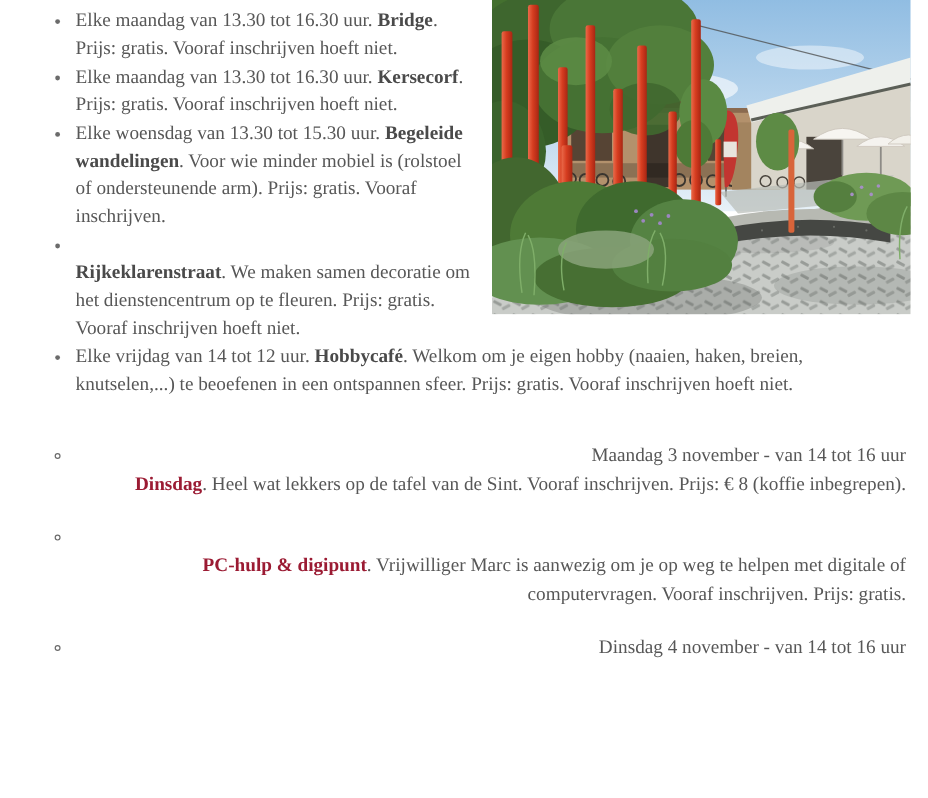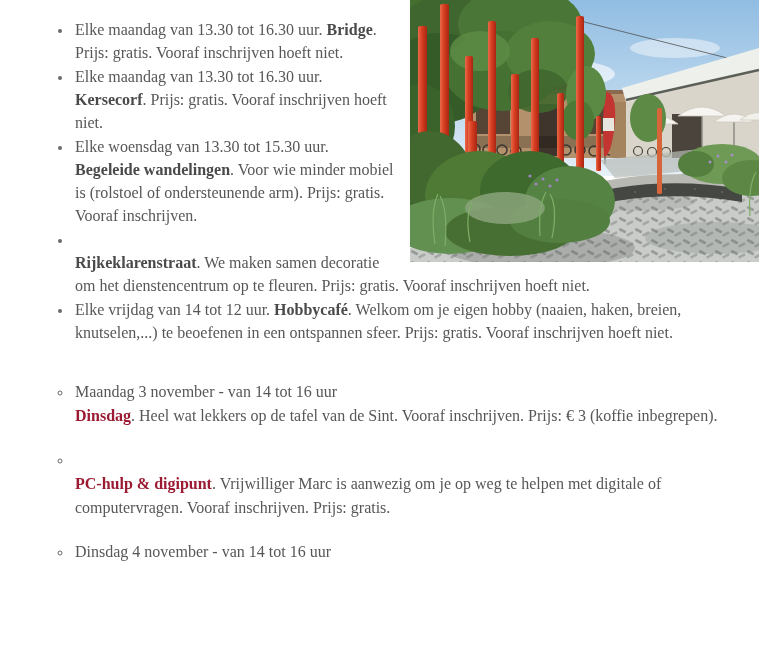--- a/index.html
+++ b/index.html
@@ -19,25 +19,25 @@
   }
   .photo-wrap{
     float:right;width:349px;height:266px;margin:-6px 0 12px 14px;
     overflow:hidden;
   }
   .photo-wrap svg{display:block;}
   .intro{font-size:16px;line-height:24px;margin:0 0 52px 0;}
   .intro .b{font-weight:bold;color:var(--bold);}
   b,.b{font-weight:bold;color:var(--bold);}
   .accent{font-weight:bold;color:var(--accent);}
-  ul{margin:16px;padding:0 0 0 43px;font-size:16px;}
+  ul{margin:4px;padding:0 0 0 43px;font-size:16px;}
   ul.weekly{list-style:disc;line-height:23px;}
   ul.weekly li{margin:0 0 1px 0;padding-left:2px;}
   ul.special{list-style:circle;margin-top:36px;line-height:24px;}
-  ul.special li{margin:0 0 20px 0;padding-left:2px;}
+  ul.special li{margin:0 0 20px 0;padding-left:2px;text-align:right;}
   li::marker{color:#6b6b6b;font-size:13px;}
 </style>
 </head>
 <body>
 
 <div class="page">
 
 
   <div class="photo-wrap">
 
@@ -218,21 +218,21 @@
       <span class="b">Rijkeklarenstraat</span><span>. We maken samen decoratie om het dienstencentrum op te fleuren. Prijs: gratis. Vooraf inschrijven hoeft niet.</span>
     </li>
     <li>
       <span>Elke vrijdag van 14 tot 12 uur. </span><span class="b">Hobbycafé</span><span>. Welkom om je eigen hobby (naaien, haken, breien, knutselen,...) te beoefenen in een ontspannen sfeer. Prijs: gratis. Vooraf inschrijven hoeft niet.</span>
     </li>
   </ul>
 
   <ul class="special">
     <li>
       <span>Maandag 3 november - van 14 tot 16 uur</span><br>
-      <span class="accent">Dinsdag</span><span>. Heel wat lekkers op de tafel van de Sint. Vooraf inschrijven. Prijs: € 3 (koffie inbegrepen).</span>
+      <span class="accent">Dinsdag</span><span>. Heel wat lekkers op de tafel van de Sint. Vooraf inschrijven. Prijs: € 8 (koffie inbegrepen).</span>
     </li>
     <li>
       <br>
       <span class="accent">PC-hulp &amp; digipunt</span><span>. Vrijwilliger Marc is aanwezig om je op weg te helpen met digitale of computervragen. Vooraf inschrijven. Prijs: gratis.</span>
     </li>
     <li>
       <span>Dinsdag 4 november - van 14 tot 16 uur</span><br>
       
     </li>
   </ul>

